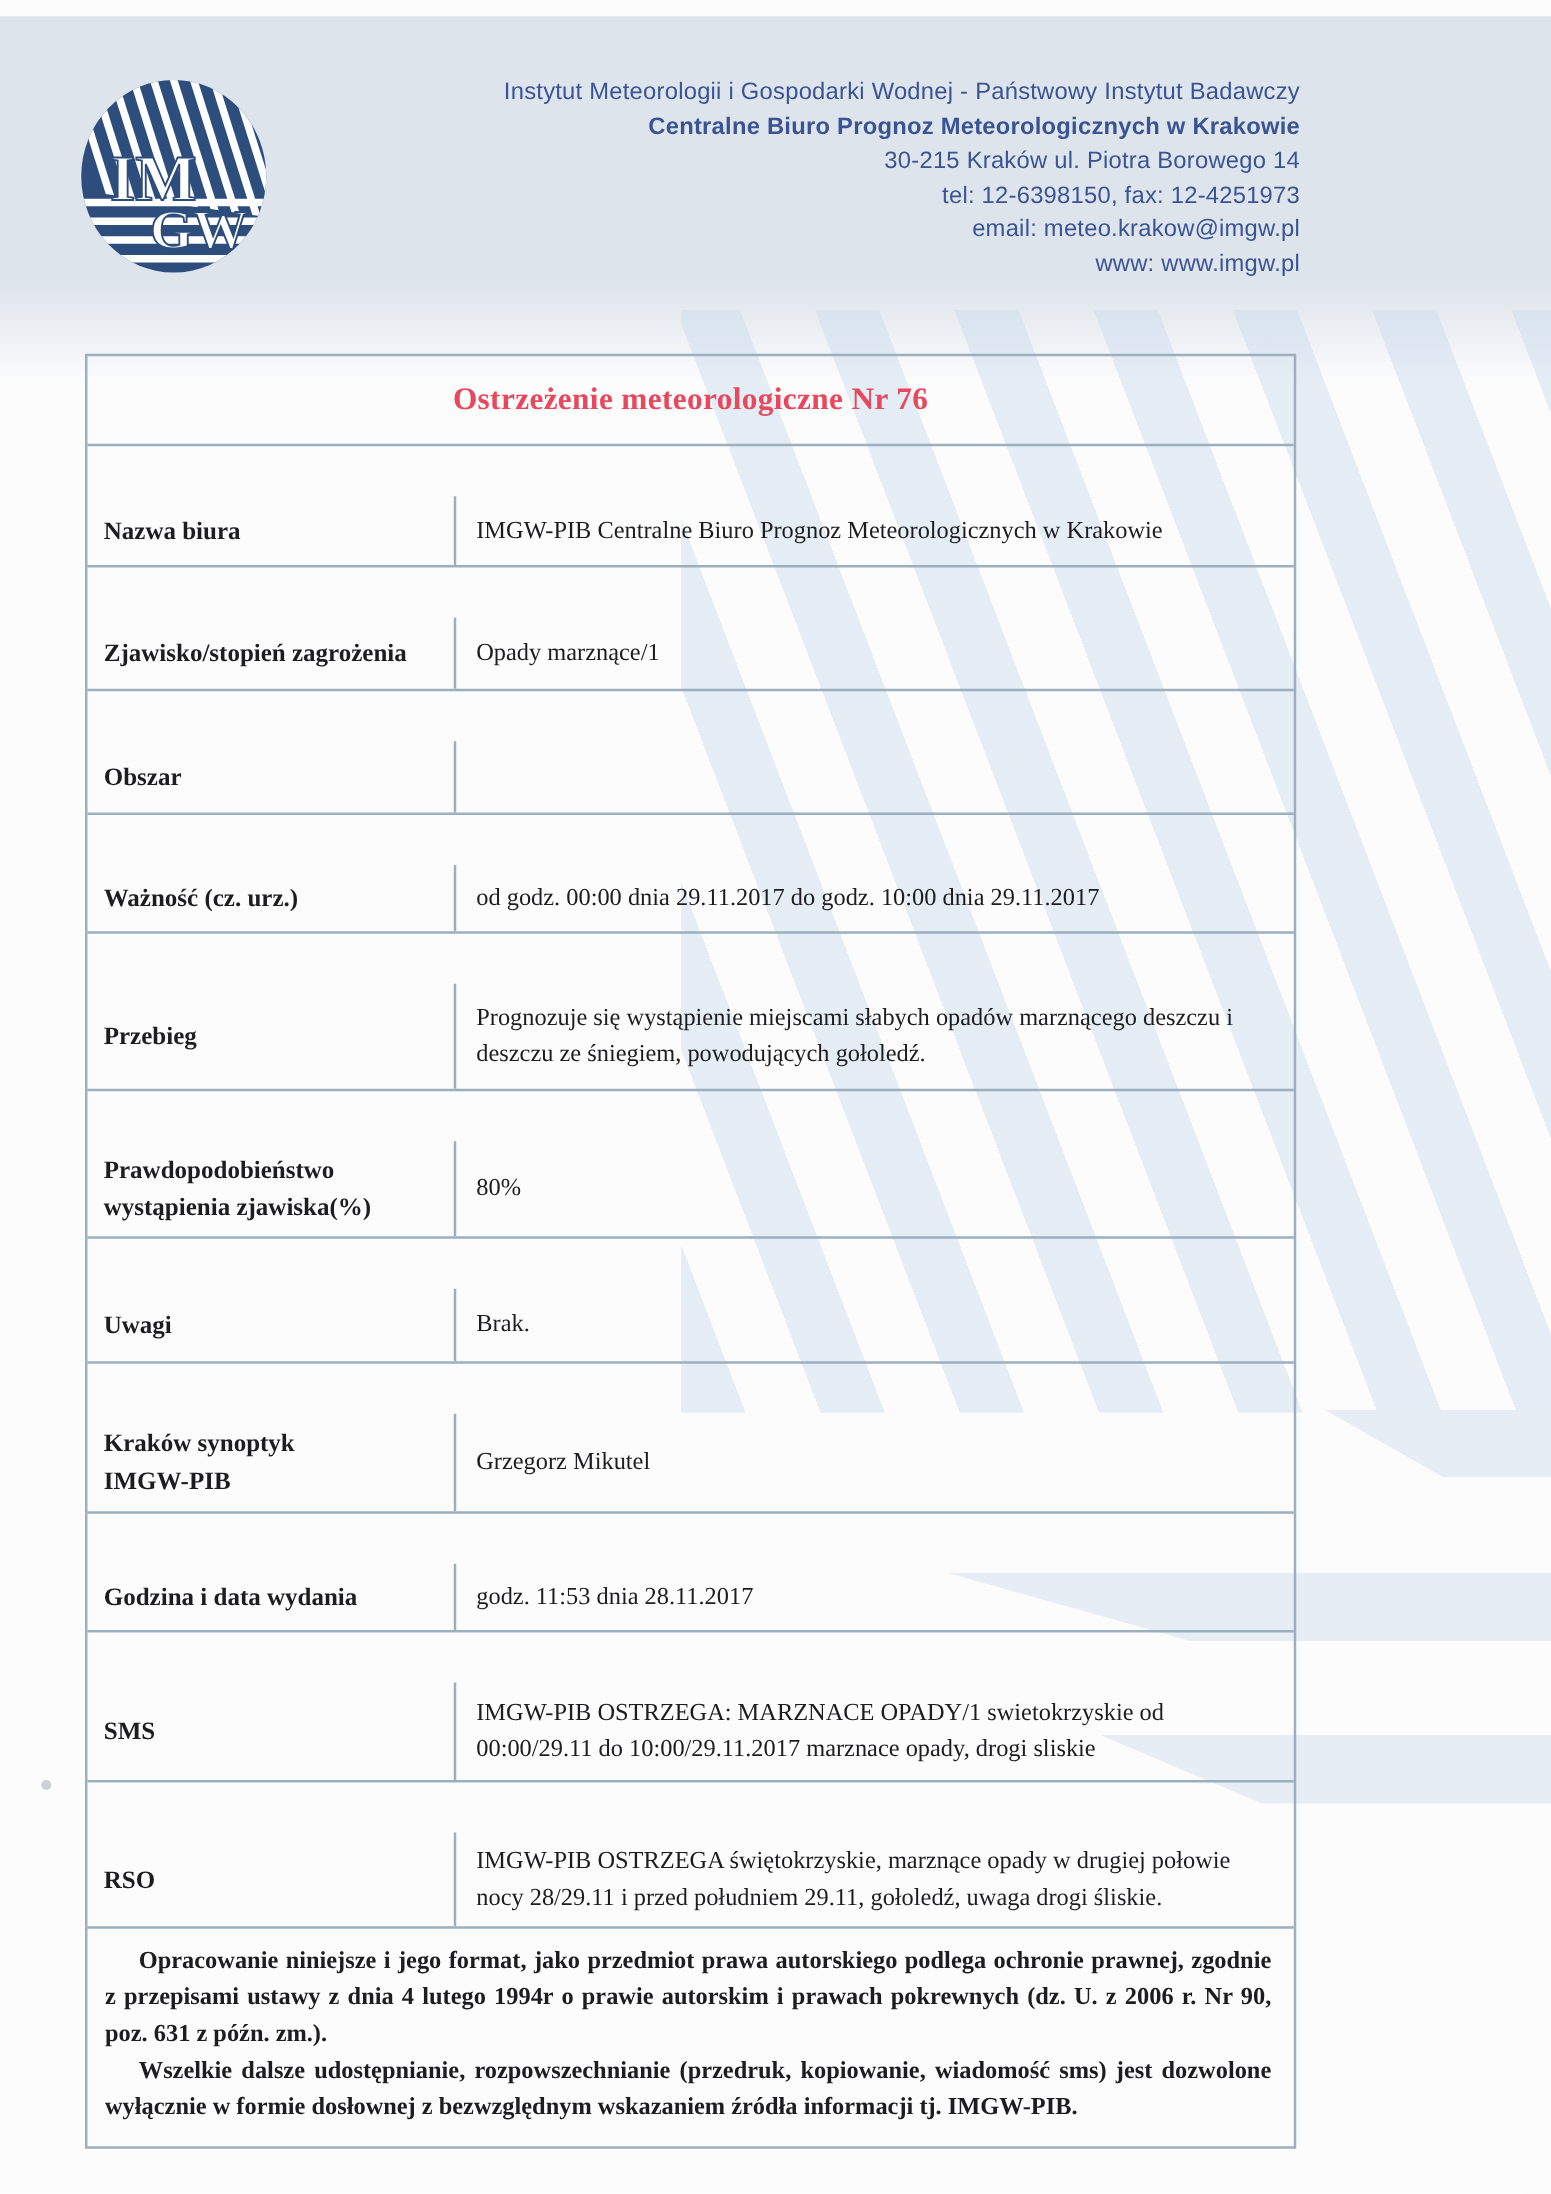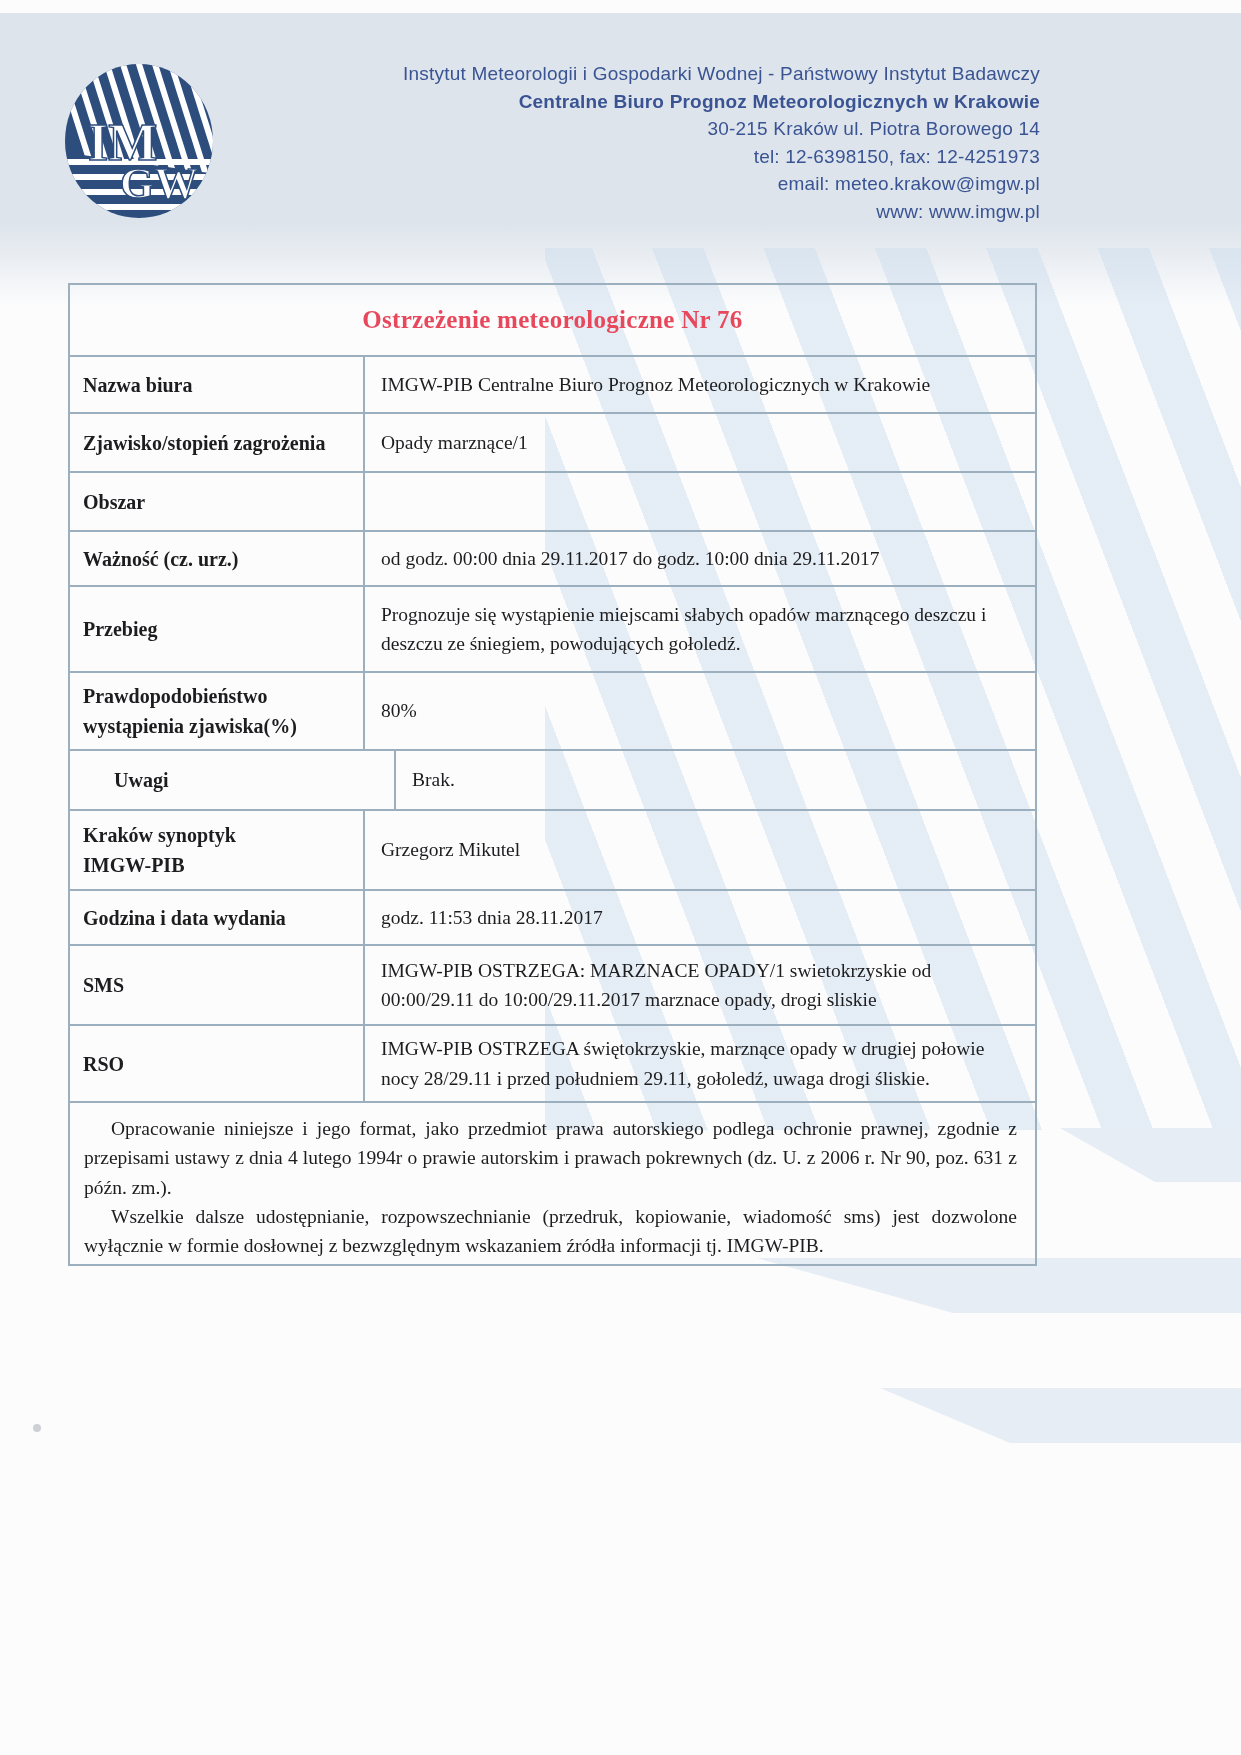--- a/index.html
+++ b/index.html
@@ -43,42 +43,42 @@
   
   .wtable{
     position:absolute;left:68px;top:283px;width:969px;z-index:2;
     border:2px solid var(--table-border);background:transparent;box-sizing:border-box;
   }
   .title-row{
     min-height:70px;display:flex;align-items:center;justify-content:center;
     border-bottom:2px solid var(--table-border);
   }
   .title-row span{font-size:25px;font-weight:bold;color:var(--title-red);letter-spacing:.3px;}
-  .trow{display:flex;border-bottom:2px solid var(--table-border);}
+  .trow{display:flex;border-bottom:2px solid var(--table-border);margin-top:40px;}
   .tlabel{
     width:295px;box-sizing:border-box;border-right:2px solid var(--table-border);
     display:flex;align-items:center;padding:6px 10px 6px 13px;
     font-weight:bold;font-size:20px;line-height:1.5;white-space:pre-line;
   }
   .tvalue{
     flex:1;box-sizing:border-box;display:flex;align-items:center;
     padding:6px 14px 6px 16px;font-size:19.5px;line-height:1.5;
   }
   #rows .trow:nth-child(1){min-height:55px;}
   #rows .trow:nth-child(2){min-height:57px;}
   #rows .trow:nth-child(3){min-height:57px;}
   #rows .trow:nth-child(4){min-height:53px;}
   #rows .trow:nth-child(5){min-height:84px;}
   #rows .trow:nth-child(6){min-height:76px;}
-  #rows .trow:nth-child(7){min-height:58px;padding-left:31px;}
+  #rows .trow:nth-child(7){min-height:58px;}
   #rows .trow:nth-child(8){min-height:78px;}
   #rows .trow:nth-child(9){min-height:53px;}
   #rows .trow:nth-child(10){min-height:78px;}
   #rows .trow:nth-child(11){min-height:75px;border-bottom:2px solid var(--table-border);}
-  .foot{padding:11px 18px 4px 14px;font-size:19.5px;line-height:1.5;}
+  .foot{padding:11px 18px 17px 14px;font-size:19.5px;line-height:1.5;font-weight:bold;}
   .foot p{margin:0;text-indent:27px;text-align:justify;}
 </style>
 </head>
 <body>
 
 <div class="page">
 
   <div class="header-band"></div>
 
   <svg class="logo" width="154" height="158" viewBox="0 0 154 158">

